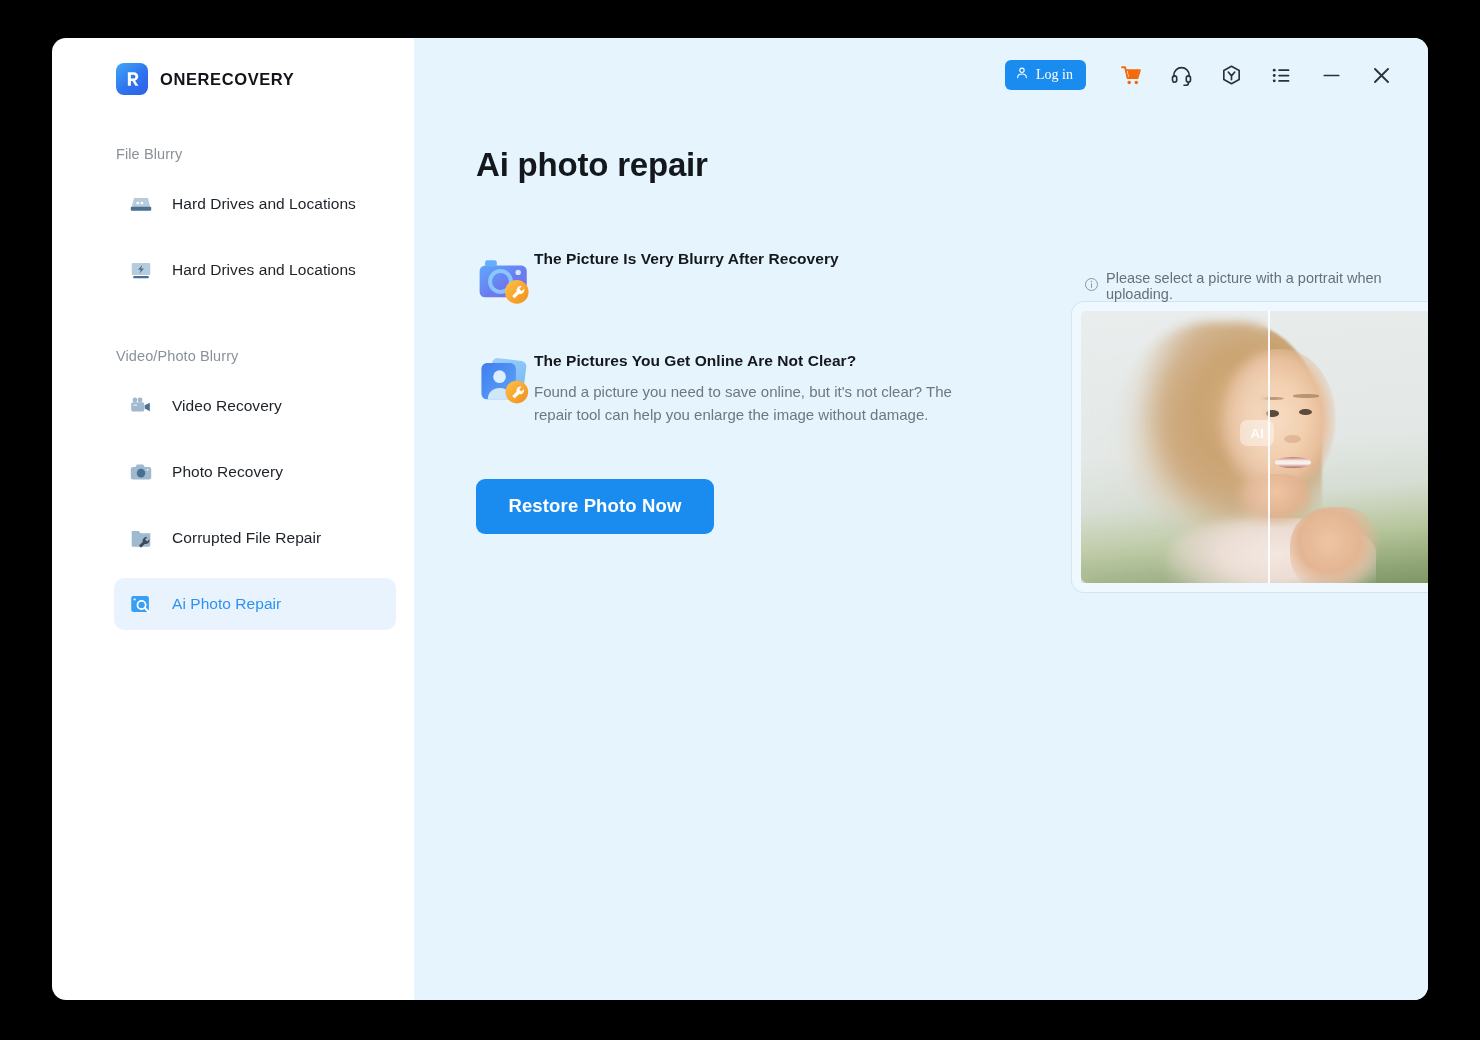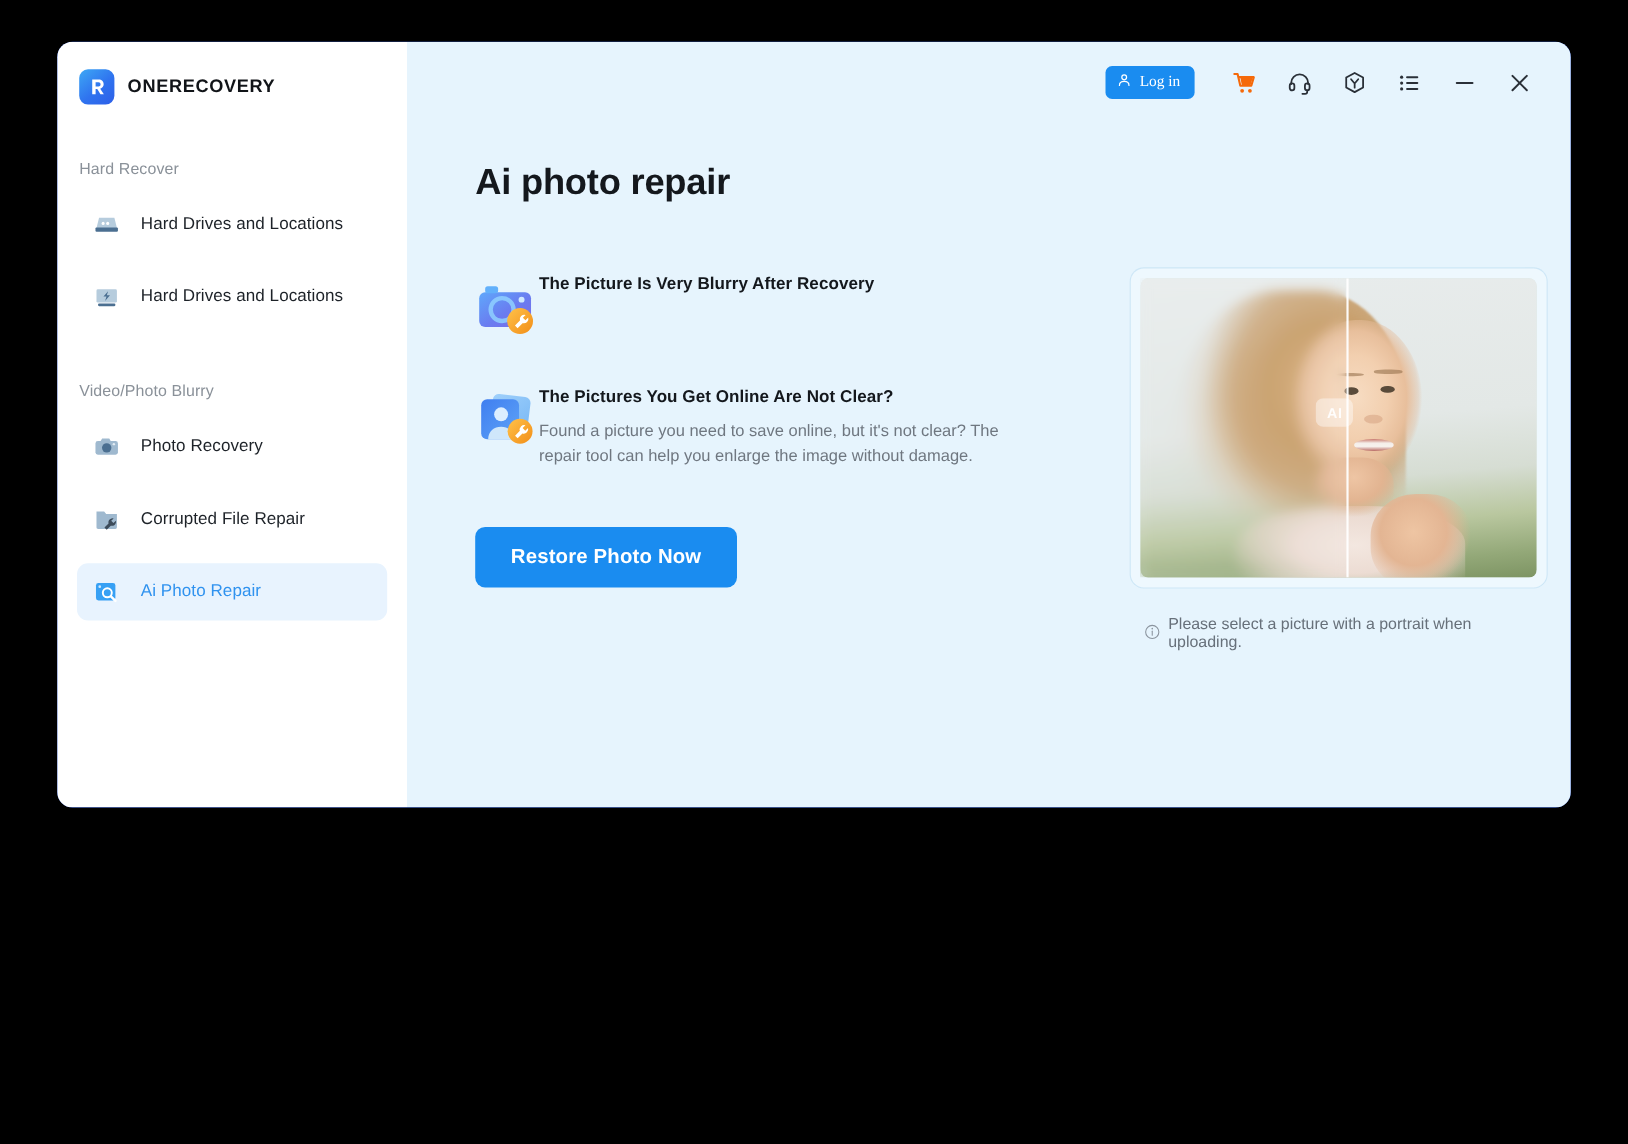--- a/index.html
+++ b/index.html
@@ -12,26 +12,27 @@
     font-family: "Liberation Sans", sans-serif;
     -webkit-font-smoothing: antialiased;
   }
 
   
   #app-window {
     position: absolute;
     left: 52px;
     top: 38px;
     width: 1376px;
-    height: 696px;
-    background: #1d4ed8;
+    height: 962px;
+    background: #ffffff;
     border-radius: 14px;
     overflow: hidden;
     display: flex;
     box-shadow: 0 26px 60px rgba(0,0,0,0.55), 0 6px 22px rgba(0,0,0,0.4);
+    padding-left: 44px;
   }
 
   
   #sidebar {
     width: 318px;
     flex: 0 0 318px;
     background: #ffffff;
     padding-top: 18px;
     position: relative;
   }
@@ -320,21 +321,21 @@
     <div class="brand">
       <span class="brand-mark">
         <svg width="20" height="20" viewBox="0 0 24 24" aria-hidden="true">
           <path d="M7 4h7.2c3 0 5.3 2.2 5.3 5.1 0 2.4-1.6 4.3-3.8 4.9l4 6H16l-3.5-5.6H10.7V20H7V4zm3.7 3v4.5h3.1c1.4 0 2.3-.9 2.3-2.2 0-1.4-.9-2.3-2.3-2.3h-3.1z" fill="#ffffff"></path>
         </svg>
       </span>
       <span class="brand-name">ONERECOVERY</span>
     </div>
 
     <div class="nav-group">
-      <div class="group-title">Hard Recover</div>
+      <div class="group-title">File Blurry</div>
 
       <div class="nav-item">
         <span class="nav-icon">
           <svg width="26" height="26" viewBox="0 0 28 28" aria-hidden="true">
             <path d="M6.5 7.5h15l2.5 10H4z" fill="#b6ccdd"></path>
             <rect x="3" y="17" width="22" height="4.2" rx="1.1" fill="#4b6f91"></rect>
             <circle cx="10.5" cy="13" r="1.5" fill="#ffffff"></circle>
             <circle cx="15" cy="13" r="1.5" fill="#ffffff"></circle>
           </svg>
         </span>
@@ -349,20 +350,32 @@
             <rect x="5.5" y="20.4" width="17" height="2.6" rx="1.1" fill="#4b6f91"></rect>
           </svg>
         </span>
         <span class="nav-label">Hard Drives and Locations</span>
       </div>
     </div>
 
     <div class="nav-group second">
       <div class="group-title">Video/Photo Blurry</div>
 
+      <div class="nav-item">
+        <span class="nav-icon">
+          <svg width="26" height="26" viewBox="0 0 28 28" aria-hidden="true">
+            <rect x="3.5" y="10" width="14" height="10" rx="2" fill="#9fb9cf"></rect>
+            <path d="M18 13.2l5.5-2.8v9.2L18 16.8z" fill="#4b6f91"></path>
+            <circle cx="7.5" cy="7.5" r="2.6" fill="#9fb9cf"></circle>
+            <circle cx="13" cy="7.5" r="2.6" fill="#9fb9cf"></circle>
+            <rect x="5.5" y="12.4" width="4.4" height="1.4" rx="0.7" fill="#e3ecf3"></rect>
+          </svg>
+        </span>
+        <span class="nav-label">Video Recovery</span>
+      </div>
 
       <div class="nav-item">
         <span class="nav-icon">
           <svg width="26" height="26" viewBox="0 0 28 28" aria-hidden="true">
             <rect x="3" y="8.5" width="22" height="13.5" rx="2.4" fill="#9fb9cf"></rect>
             <path d="M9.5 6h7l1.4 2.6H8.1z" fill="#9fb9cf"></path>
             <circle cx="14" cy="15.2" r="4.6" fill="#4b6f91"></circle>
             <circle cx="21" cy="11.6" r="1.2" fill="#e3ecf3"></circle>
           </svg>
         </span>
@@ -523,48 +536,48 @@
               <div class="feature-title">The Pictures You Get Online Are Not Clear?</div>
               <div class="feature-desc">Found a picture you need to save online, but it's not clear? The repair tool can help you enlarge the image without damage.</div>
             </div>
           </div>
 
           <button class="cta-btn">Restore Photo Now</button>
         </div>
 
         <div id="right-col">
 
+          <div id="preview-note">
+            <span>
+              <svg width="15" height="15" viewBox="0 0 20 20" aria-hidden="true">
+                <circle cx="10" cy="10" r="8" fill="none" stroke="#8b949e" stroke-width="1.3"></circle>
+                <circle cx="10" cy="6" r="1" fill="#8b949e"></circle>
+                <line x1="10" y1="9" x2="10" y2="14" stroke="#8b949e" stroke-width="1.3" stroke-linecap="round"></line>
+              </svg>
+            </span>
+            <span>Please select a picture with a portrait when uploading.</span>
+          </div>
+
           <div id="preview-frame">
             <div id="preview-photo">
               <div class="ph-layer ph-sky"></div>
               <div class="ph-layer ph-hair2"></div>
               <div class="ph-layer ph-hair"></div>
               <div class="ph-layer ph-shoulder"></div>
               <div class="ph-layer ph-face"></div>
               <div class="ph-layer ph-neck"></div>
               <div class="ph-brow l"></div>
               <div class="ph-brow r"></div>
               <div class="ph-eye l"></div>
               <div class="ph-eye r"></div>
               <div class="ph-nose"></div>
               <div class="ph-mouth"></div>
               <div class="ph-layer ph-arm"></div>
               <div class="ph-layer ph-blurmask"></div>
               <div class="ph-divider"></div>
               <div class="ph-badge">AI</div>
             </div>
           </div>
-
-          <div id="preview-note">
-            <span>
-              <svg width="15" height="15" viewBox="0 0 20 20" aria-hidden="true">
-                <circle cx="10" cy="10" r="8" fill="none" stroke="#8b949e" stroke-width="1.3"></circle>
-                <circle cx="10" cy="6" r="1" fill="#8b949e"></circle>
-                <line x1="10" y1="9" x2="10" y2="14" stroke="#8b949e" stroke-width="1.3" stroke-linecap="round"></line>
-              </svg>
-            </span>
-            <span>Please select a picture with a portrait when uploading.</span>
-          </div>
         </div>
       </div>
     </div>
   </section>
 </div>
 
 </body></html>

